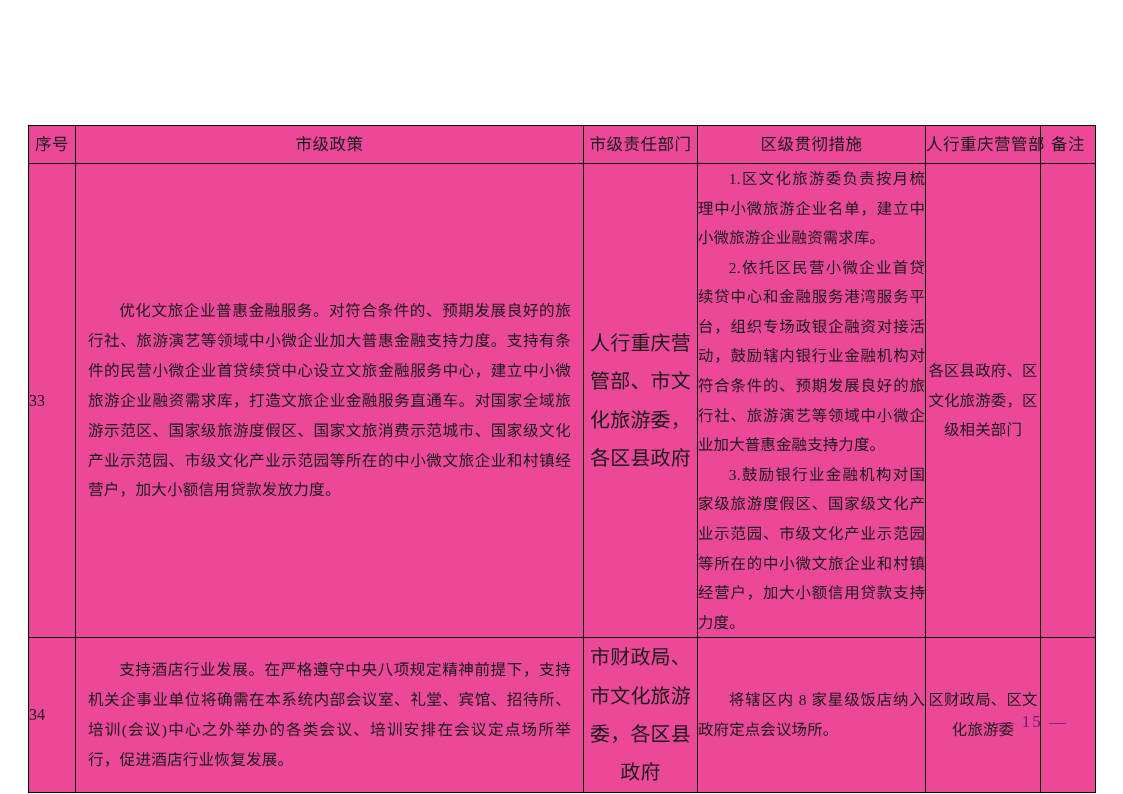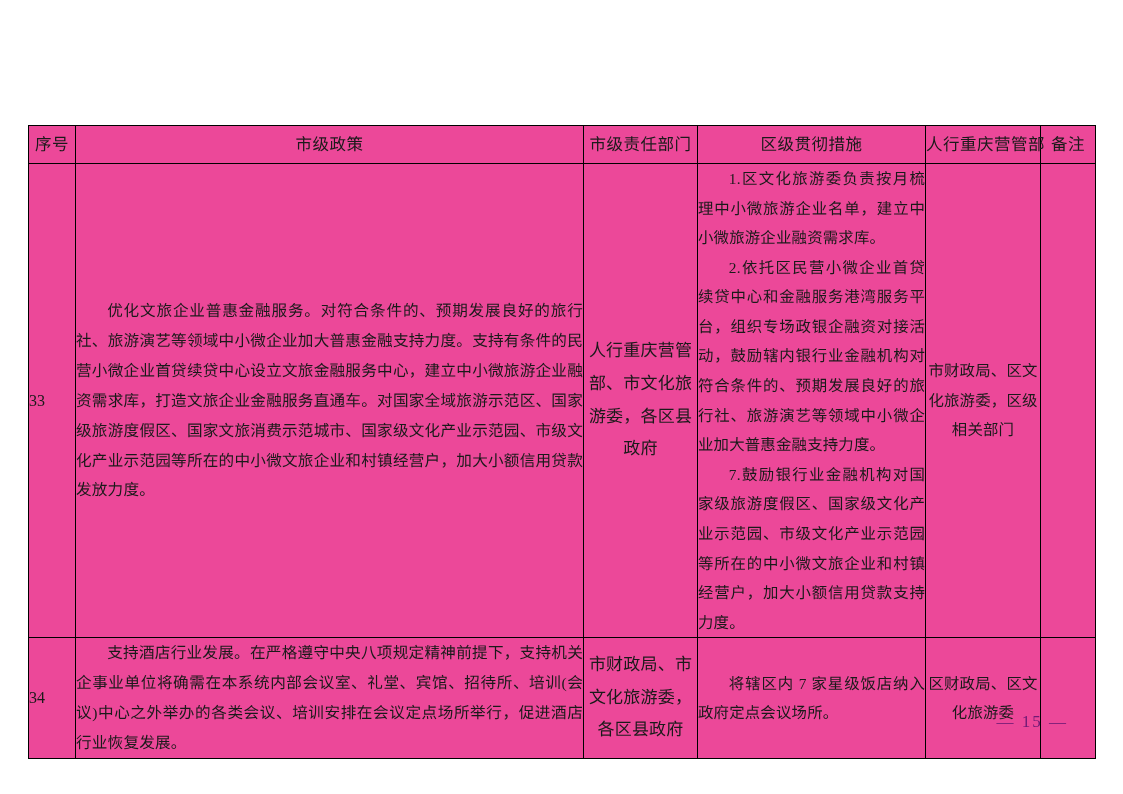--- a/index.html
+++ b/index.html
@@ -70,26 +70,26 @@
   .cell-policy {
     padding: 7px 9px 9px 9px;
     font-size: 15.6px;
     line-height: 1.92;
     text-align: justify;
     text-align-last: left;
     text-justify: inter-ideograph;
     letter-spacing: 0.2px;
   }
   .cell-policy p {
-    margin: 0;
+    margin: 12px;
     text-indent: 2em;
   }
   .cell-citydept {
     padding: 6px 7px;
-    font-size: 17px;
+    font-size: 20px;
     line-height: 1.92;
     text-align: center;
     letter-spacing: 0.2px;
   }
   .cell-measure {
     padding: 7px 8px 9px 8px;
     font-size: 15.4px;
     line-height: 1.92;
     text-align: justify;
     text-align-last: left;
@@ -165,34 +165,34 @@
 
       <tr>
         <td class="cell-seq">33</td>
         <td class="cell-policy">
           <p>优化文旅企业普惠金融服务。对符合条件的、预期发展良好的旅行社、旅游演艺等领域中小微企业加大普惠金融支持力度。支持有条件的民营小微企业首贷续贷中心设立文旅金融服务中心，建立中小微旅游企业融资需求库，打造文旅企业金融服务直通车。对国家全域旅游示范区、国家级旅游度假区、国家文旅消费示范城市、国家级文化产业示范园、市级文化产业示范园等所在的中小微文旅企业和村镇经营户，加大小额信用贷款发放力度。</p>
         </td>
         <td class="cell-citydept">人行重庆营管部、市文化旅游委，各区县政府</td>
         <td class="cell-measure">
           <p>1.区文化旅游委负责按月梳理中小微旅游企业名单，建立中小微旅游企业融资需求库。</p>
           <p>2.依托区民营小微企业首贷续贷中心和金融服务港湾服务平台，组织专场政银企融资对接活动，鼓励辖内银行业金融机构对符合条件的、预期发展良好的旅行社、旅游演艺等领域中小微企业加大普惠金融支持力度。</p>
-          <p>7.鼓励银行业金融机构对国家级旅游度假区、国家级文化产业示范园、市级文化产业示范园等所在的中小微文旅企业和村镇经营户，加大小额信用贷款支持力度。</p>
-        </td>
-        <td class="cell-distdept">市财政局、区文化旅游委，区级相关部门</td>
+          <p>3.鼓励银行业金融机构对国家级旅游度假区、国家级文化产业示范园、市级文化产业示范园等所在的中小微文旅企业和村镇经营户，加大小额信用贷款支持力度。</p>
+        </td>
+        <td class="cell-distdept">各区县政府、区文化旅游委，区级相关部门</td>
         <td class="cell-remark"></td>
       </tr>
 
       <tr>
         <td class="cell-seq">34</td>
         <td class="cell-policy">
           <p>支持酒店行业发展。在严格遵守中央八项规定精神前提下，支持机关企事业单位将确需在本系统内部会议室、礼堂、宾馆、招待所、培训(会议)中心之外举办的各类会议、培训安排在会议定点场所举行，促进酒店行业恢复发展。</p>
         </td>
         <td class="cell-citydept">市财政局、市文化旅游委，各区县政府</td>
         <td class="cell-measure center-note">
-          <p>将辖区内 7 家星级饭店纳入政府定点会议场所。</p>
+          <p>将辖区内 8 家星级饭店纳入政府定点会议场所。</p>
         </td>
         <td class="cell-distdept">区财政局、区文化旅游委</td>
         <td class="cell-remark"></td>
       </tr>
     </tbody>
   </table>
 
   <div class="page-footer">— 15 —</div>
 
 </div>

